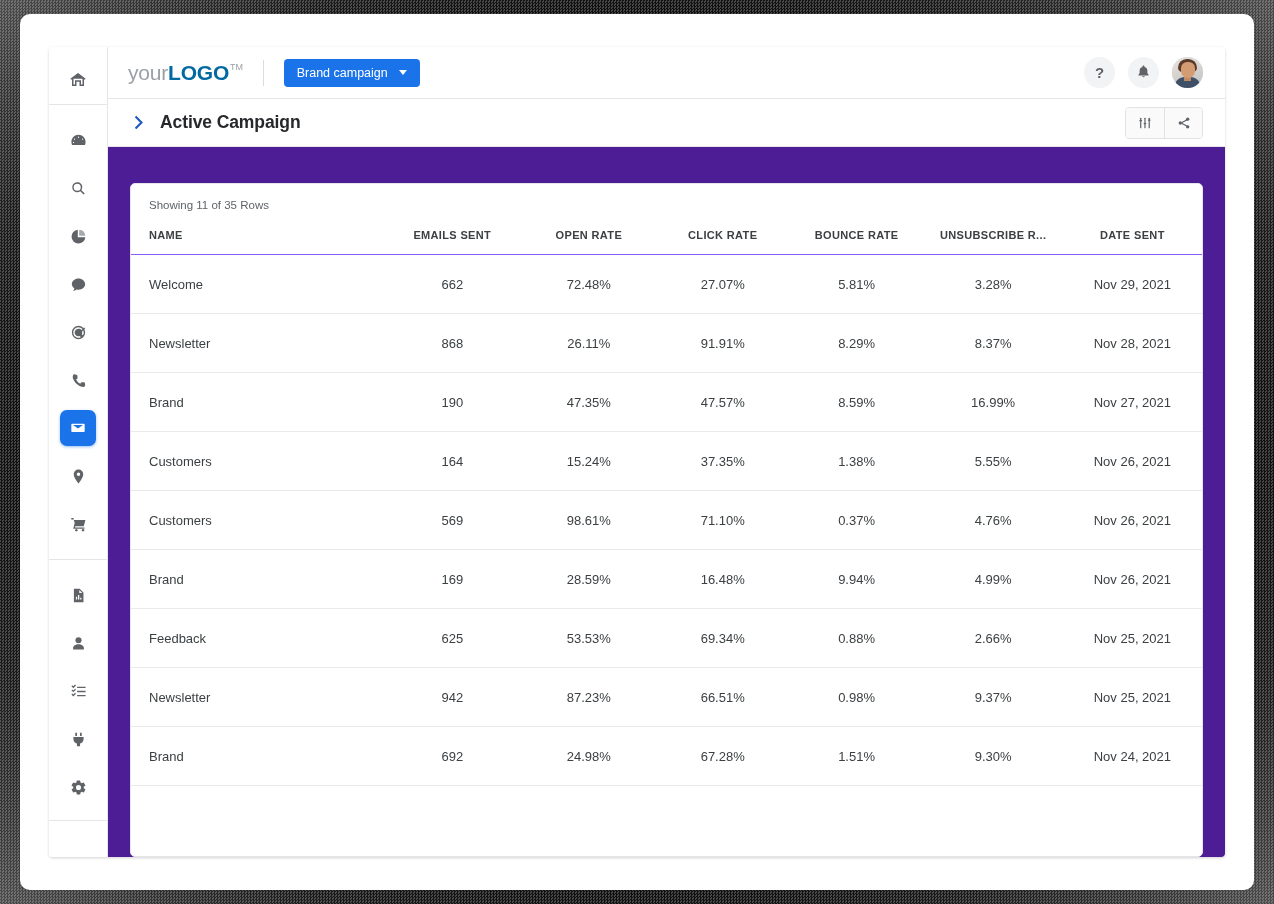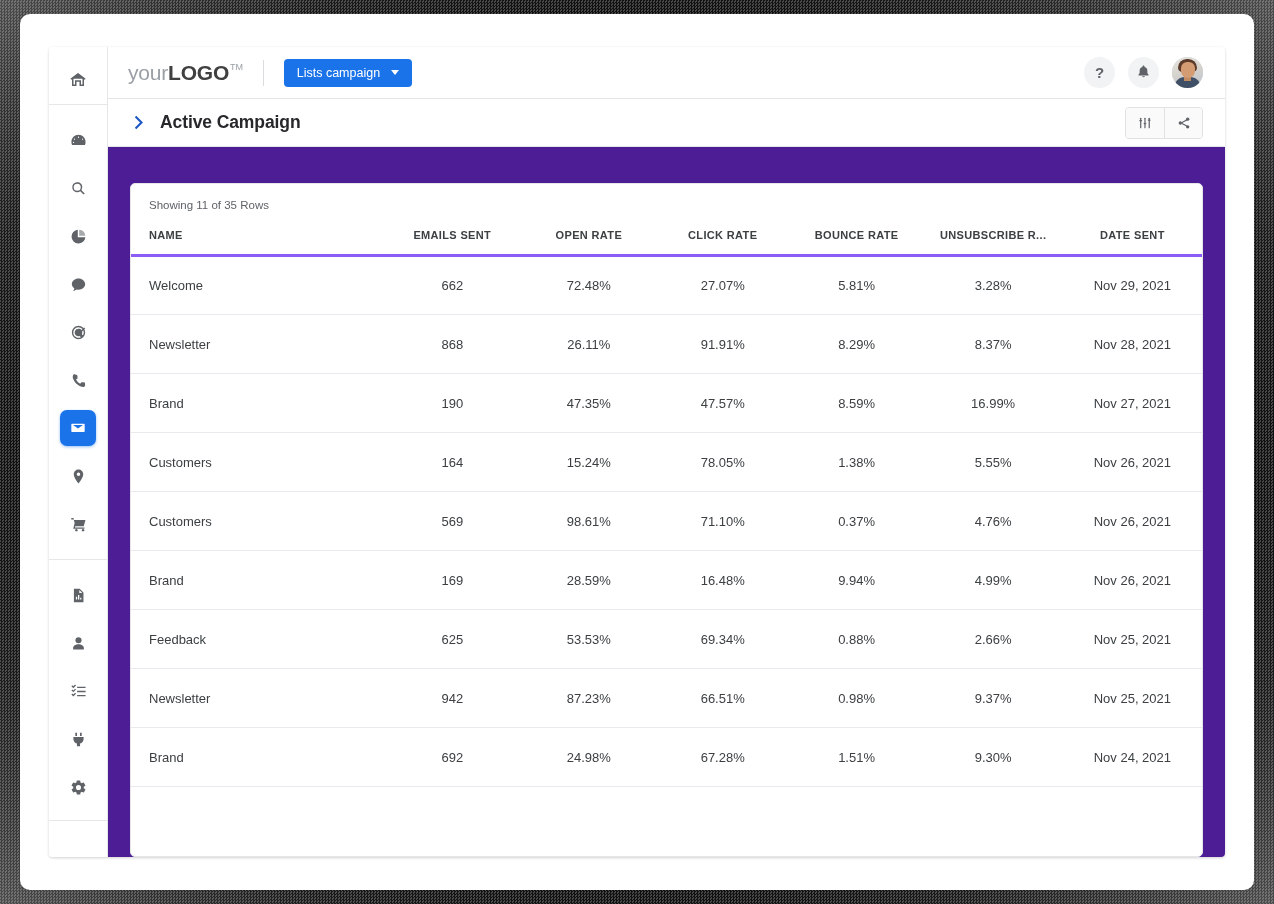--- a/index.html
+++ b/index.html
@@ -106,21 +106,21 @@
     padding: 0 22px 0 20px;
   }
   .logo {
     font-size: 21px;
     letter-spacing: -0.2px;
     white-space: nowrap;
     display: flex;
     align-items: flex-start;
   }
   .logo-your { color: #9aa0a6; font-weight: 400; }
-  .logo-logo { color: #404040; font-weight: 700; }
+  .logo-logo { color: #0369a1; font-weight: 700; }
   .logo-tm   { color: #9aa0a6; font-size: 9px; margin-top: 1px; margin-left: 1px; }
 
   .logo-sep {
     width: 1px; height: 26px;
     background: #dadce0;
     margin: 0 20px;
   }
 
   .campaign-btn {
     background: #1a73e8;
@@ -264,21 +264,21 @@
     border-collapse: collapse;
     table-layout: fixed;
   }
   table.data th {
     font-size: 11px;
     font-weight: 700;
     color: #3c4043;
     letter-spacing: 0.35px;
     text-align: center;
     padding: 18px 4px 13px 4px;
-    border-bottom: 3px solid #8b5cf6;
+    border-bottom: 1px solid #8b5cf6;
     white-space: nowrap;
     overflow: hidden;
     text-overflow: ellipsis;
   }
   table.data th.col-name { text-align: left; padding-left: 18px; }
   table.data td {
     font-size: 13px;
     color: #3c4043;
     text-align: center;
     padding: 0 4px;
@@ -465,21 +465,21 @@
 
       <div class="logo">
         <span class="logo-your">your</span>
           <span class="logo-logo">LOGO</span>
           <span class="logo-tm">TM</span>
       </div>
 
       <div class="logo-sep"></div>
 
       <button class="campaign-btn">
-        <span>Lists campaign</span>
+        <span>Brand campaign</span>
         <span class="caret-down"></span>
       </button>
 
       <div class="topbar-spacer"></div>
 
       <button class="round-btn">
         <span>?</span>
       </button>
 
       <button class="round-btn">
@@ -593,21 +593,21 @@
                 <td>47.35%</td>
                 <td>47.57%</td>
                 <td>8.59%</td>
                 <td>16.99%</td>
                 <td>Nov 27, 2021</td>
               </tr>
               <tr>
                 <td class="col-name">Customers</td>
                 <td>164</td>
                 <td>15.24%</td>
-                <td>78.05%</td>
+                <td>37.35%</td>
                 <td>1.38%</td>
                 <td>5.55%</td>
                 <td>Nov 26, 2021</td>
               </tr>
               <tr>
                 <td class="col-name">Customers</td>
                 <td>569</td>
                 <td>98.61%</td>
                 <td>71.10%</td>
                 <td>0.37%</td>

